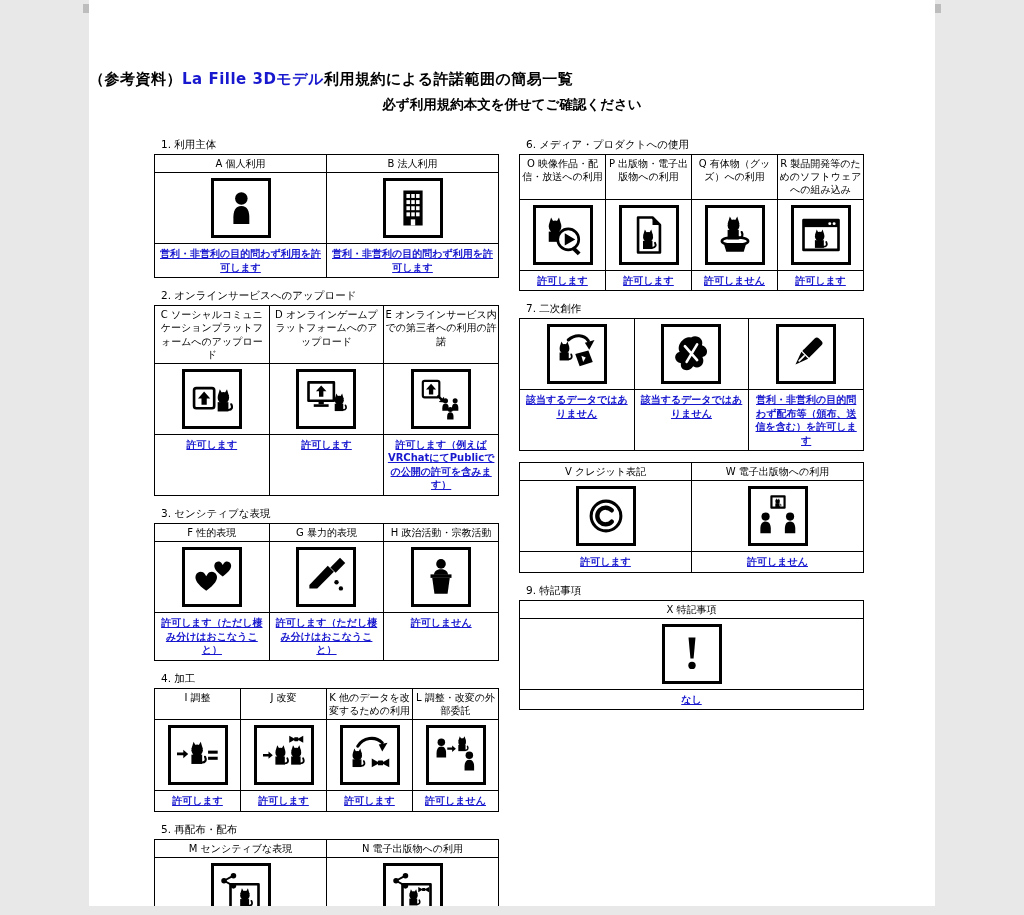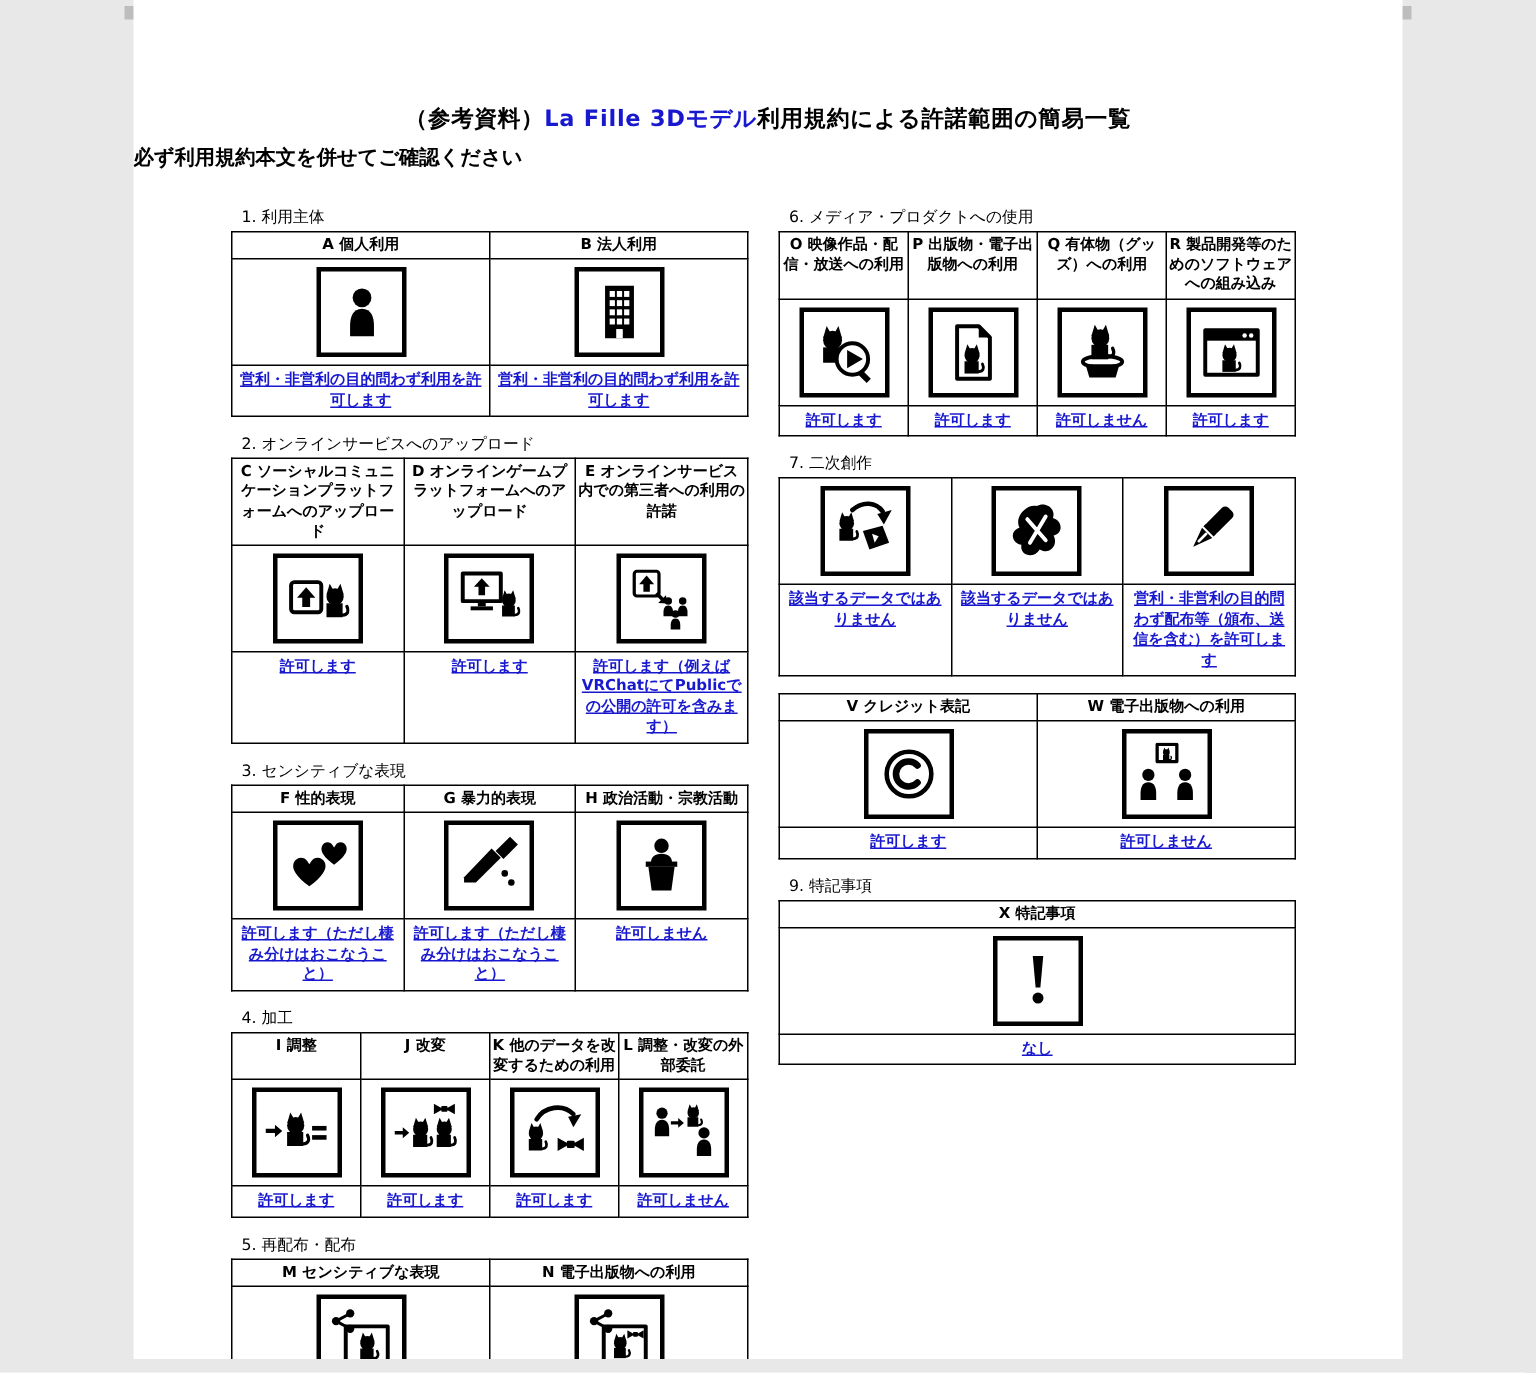--- a/index.html
+++ b/index.html
@@ -6,30 +6,30 @@
   body{
     width:1024px;height:915px;position:relative;overflow:hidden;
     background:#e8e8e8;
     font-family:"DejaVu Sans","Liberation Sans",sans-serif;
     color:#000;
   }
   .page{position:absolute;left:89px;top:0;width:846px;height:906px;background:#fff;overflow:hidden}
   .corner{position:absolute;top:4px;width:11px;height:9px;background:#bdbdbd}
   .corner.left{left:83px}
   .corner.right{left:930px}
-  .title{margin-top:70px;text-align:center;font-size:15px;font-weight:bold;letter-spacing:.5px}
+  .title{margin-top:70px;text-align:left;font-size:15px;font-weight:bold;letter-spacing:.5px}
   .accent{color:#1818cf}
-  .subtitle{text-align:left;font-size:13.5px;font-weight:bold;margin-top:7px}
+  .subtitle{text-align:center;font-size:13.5px;font-weight:bold;margin-top:7px}
   .cols{display:flex;gap:20px;margin:24px 0 0 65px}
   .col{width:345px;flex:none}
   .sec{margin-bottom:11px}
   .sec-h{font-size:10.5px;margin:0 0 2px 7px}
   table.grid{border-collapse:collapse;width:100%;table-layout:fixed;background:#fff}
   .grid td{border:1px solid #000;padding:2px;text-align:center;vertical-align:top}
-  td.hd{font-size:10px;line-height:1.32;padding:2px 1px;font-weight:700}
+  td.hd{font-size:10px;line-height:1.32;padding:2px 1px;font-weight:400}
   td.ic{padding:4px 2px}
   .iconbox{width:54px;height:54px;border:3px solid #000;margin:1px auto;display:flex;align-items:center;justify-content:center;background:#fff}
   .iconbox svg{width:42px;height:42px;display:block}
   td.rs{font-size:10px;font-weight:bold;color:#1818cf;text-decoration:underline;line-height:1.35;padding:3px 3px}
   svg *{stroke-linejoin:round;stroke-linecap:round}
 </style>
 </head>
 <body>
 
 <svg width="0" height="0" style="position:absolute" aria-hidden="true">

